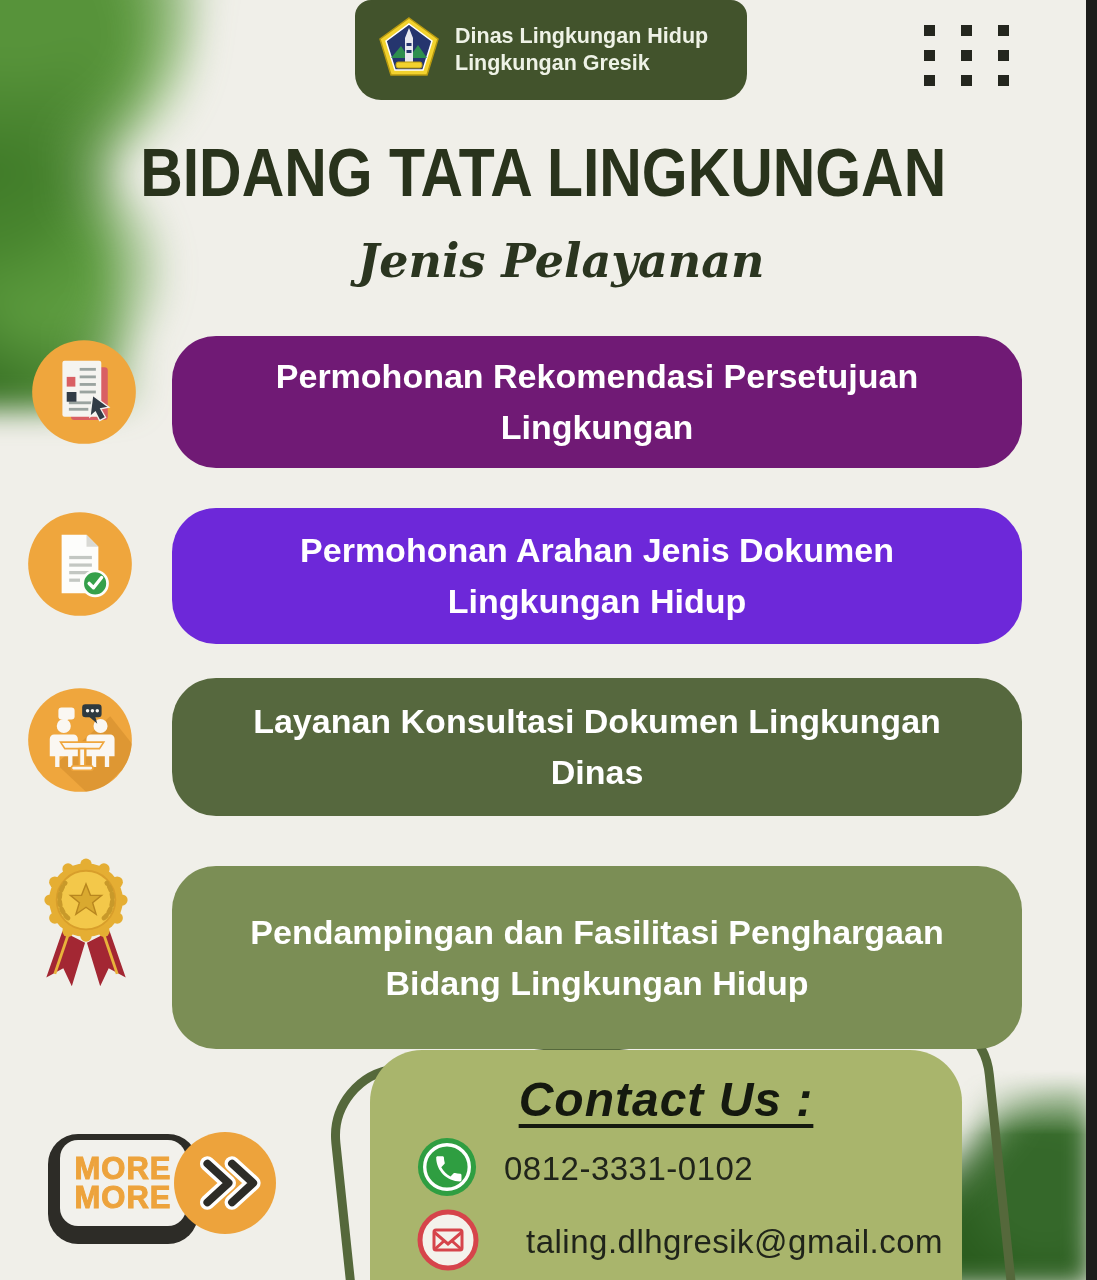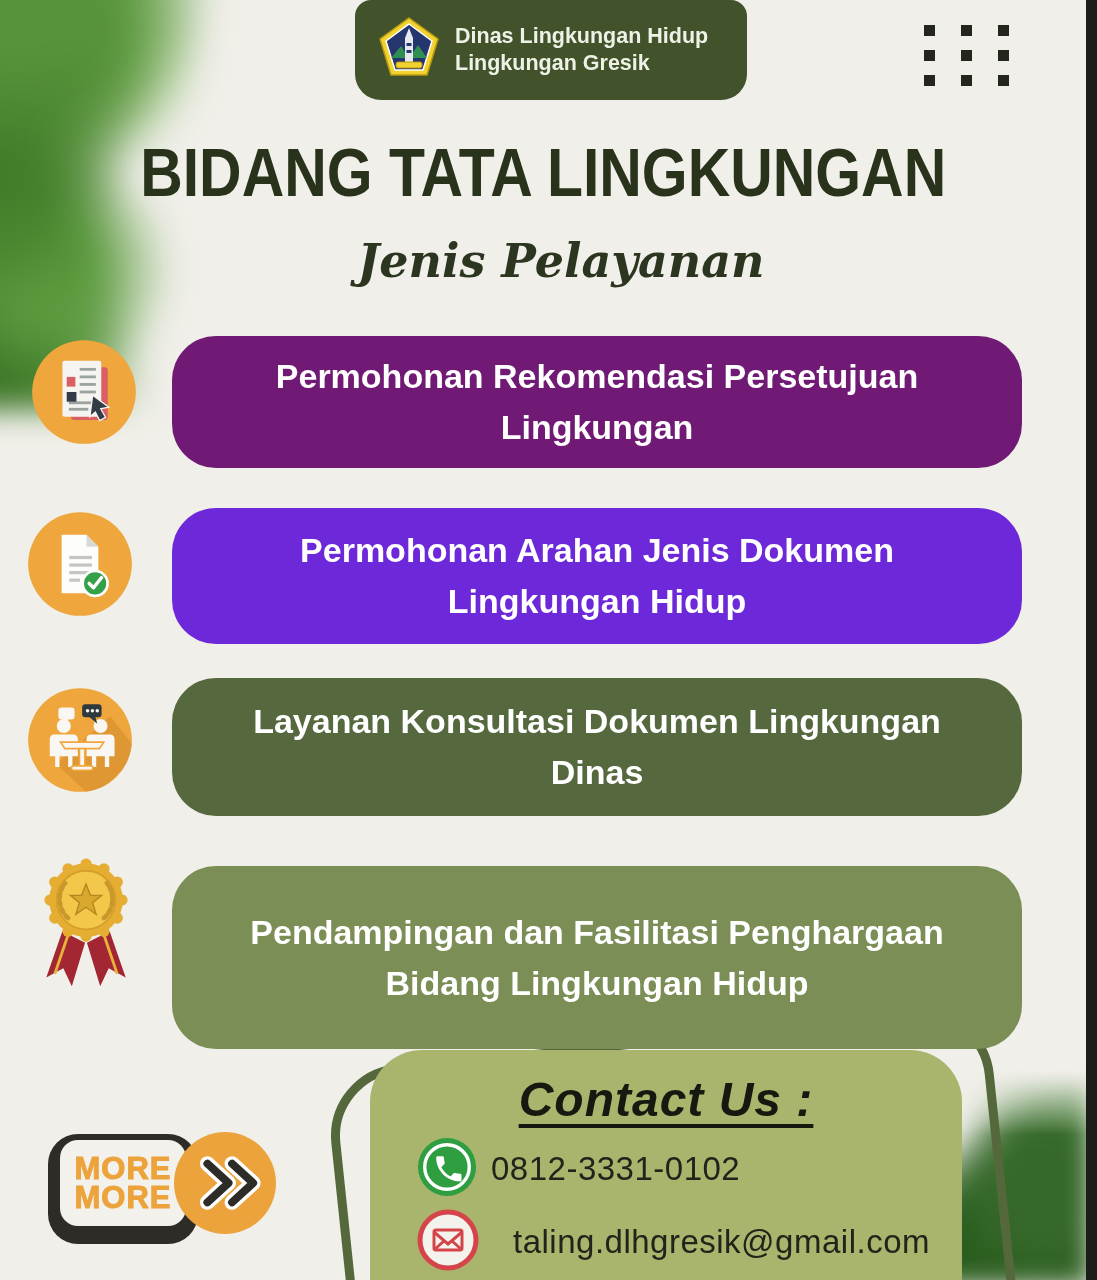--- a/index.html
+++ b/index.html
@@ -74,21 +74,21 @@
     position:absolute;left:370px;top:1050px;width:592px;height:320px;z-index:3;
     border-radius:52px;
   }
   .contact-heading{
     position:absolute;top:22px;left:0;width:100%;text-align:center;
     font-weight:bold;font-style:italic;font-size:48px;color:#15190f;
     text-decoration:underline;text-underline-offset:8px;text-decoration-thickness:4px;
     letter-spacing:1px;
   }
   .contact-row{position:absolute;left:46px;display:flex;align-items:center;cursor:pointer;}
-  .contact-row .txt{margin-left:13px;font-size:33px;color:#20241a;letter-spacing:.5px;}
+  .contact-row .txt{margin-left:26px;font-size:33px;color:#20241a;letter-spacing:.5px;}
   .row-phone{top:86px;}
   .row-email{top:158px;gap:20px;}
   
   .more-info{position:absolute;left:48px;top:1128px;z-index:5;cursor:pointer;}
   .mi-frame{
     position:absolute;left:0;top:6px;width:150px;height:110px;background:#2d2c27;
     border-radius:30px;
   }
   .mi-inner{
     position:absolute;left:12px;top:12px;width:126px;height:86px;background:#f2f1ec;

